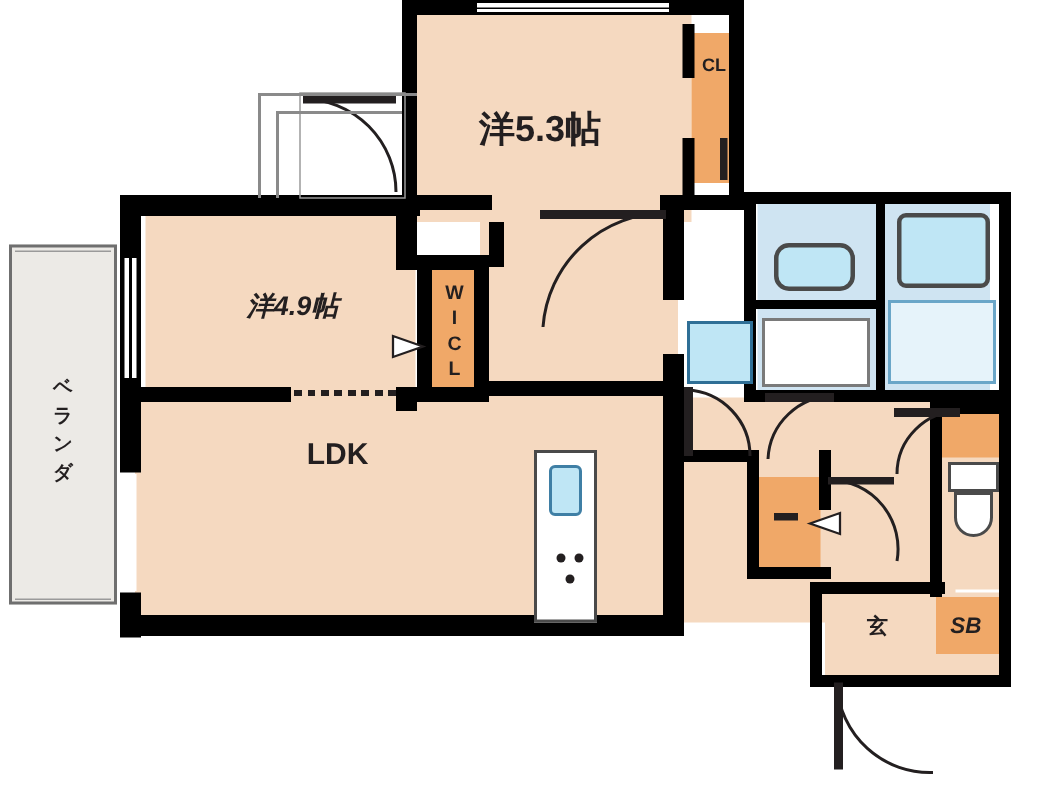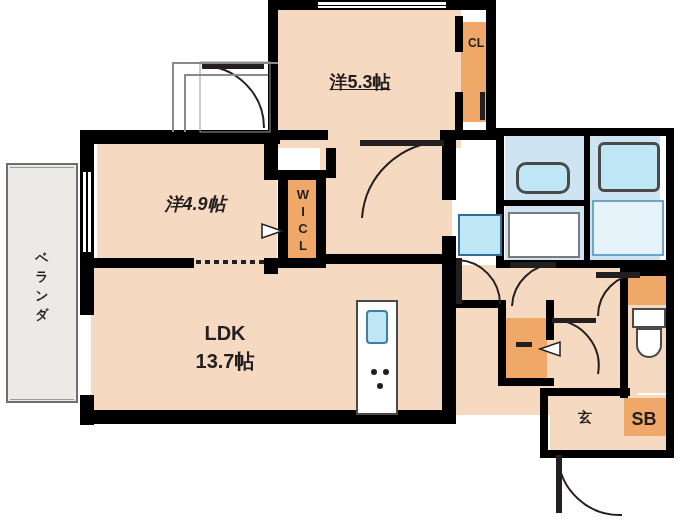--- a/index.html
+++ b/index.html
@@ -174,29 +174,28 @@
     <path d="M2 9 L22 2 L22 16 Z" fill="#ffffff" stroke="#231f20" stroke-width="1.5"></path>
   </svg>
   <div class="thin" style="left:516px;top:342px;width:16px;height:5px;background:#231f20;"></div>
   <div class="thin" style="left:480px;top:92px;width:5px;height:28px;background:#231f20;"></div>
 
   <div class="thin" style="left:172px;top:62px;width:106px;height:2px;background:#8a8a8a;"></div>
   <div class="thin" style="left:172px;top:62px;width:2px;height:70px;background:#8a8a8a;"></div>
   <div class="thin" style="left:184px;top:74px;width:84px;height:2px;background:#8a8a8a;"></div>
   <div class="thin" style="left:184px;top:74px;width:2px;height:58px;background:#8a8a8a;"></div>
 
-  <div class="lbl" style="left:300px;top:70px;width:120px;font-size:18px;text-decoration:underline;">洋5.3帖</div>
+  <div class="lbl" style="left:300px;top:70px;width:120px;font-size:24px;">洋5.3帖</div>
   <div class="lbl" style="left:130px;top:192px;width:130px;font-size:18px;font-style:italic;">洋4.9帖</div>
-  <div class="lbl" style="left:170px;top:322px;width:110px;font-size:20px;">LDK</div>
-  <div class="lbl" style="left:170px;top:348px;width:110px;font-size:20px;">13.7帖</div>
+  <div class="lbl" style="left:170px;top:292px;width:110px;font-size:20px;">LDK</div>
   <div class="lbl" style="left:292px;top:186px;width:22px;font-size:13px;line-height:17px;">W
 I
 C
 L</div>
   <div class="lbl" style="left:458px;top:36px;width:36px;font-size:12px;">CL</div>
   <div class="lbl" style="left:30px;top:248px;width:24px;font-size:13px;line-height:19px;">ベ
 ラ
 ン
 ダ</div>
   <div class="lbl" style="left:572px;top:409px;width:26px;font-size:14px;">玄</div>
-  <div class="lbl" style="left:628px;top:409px;width:32px;font-size:18px;">SB</div>
+  <div class="lbl" style="left:628px;top:409px;width:32px;font-size:15px;font-style:italic;">SB</div>
 
 </div>
 
 </body></html>

